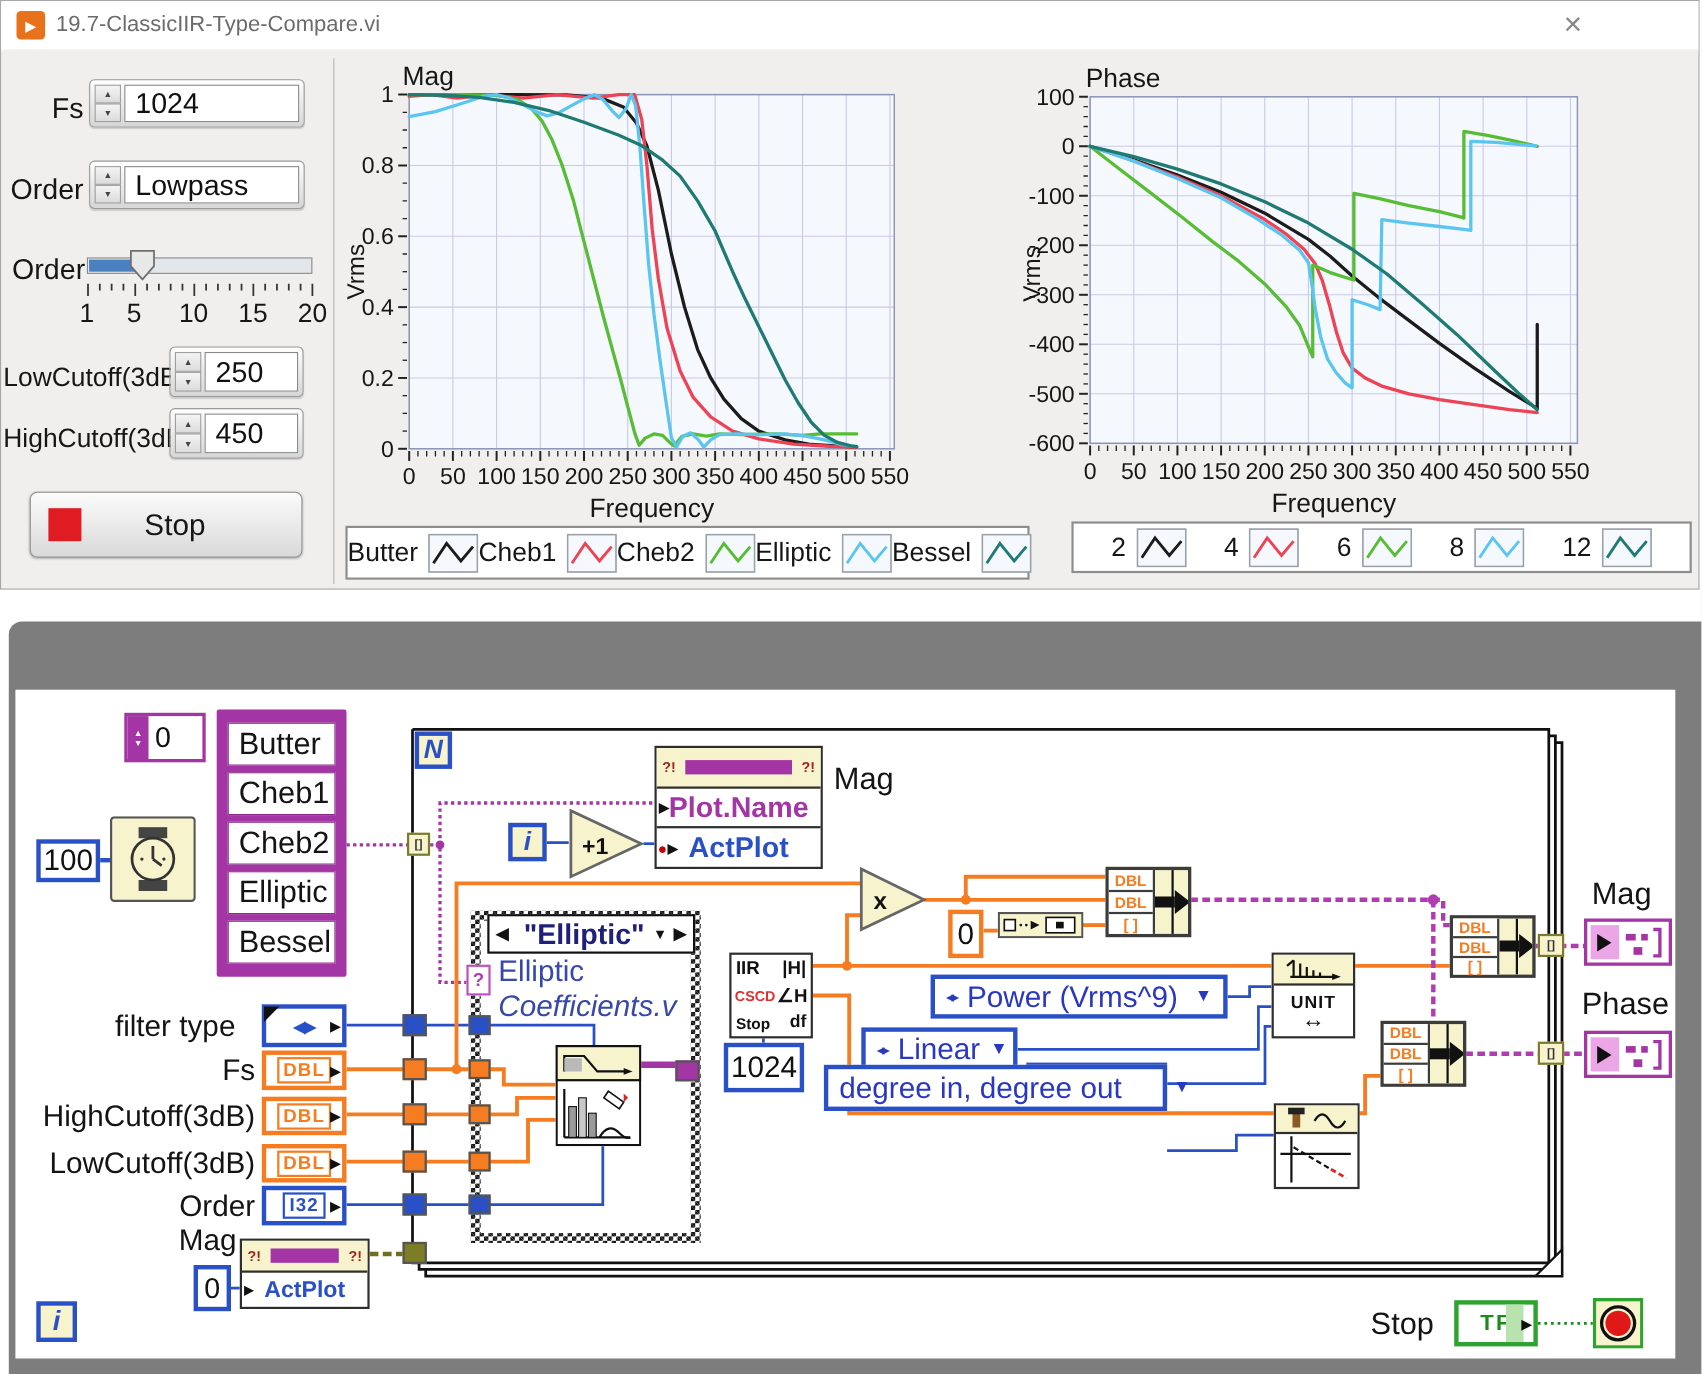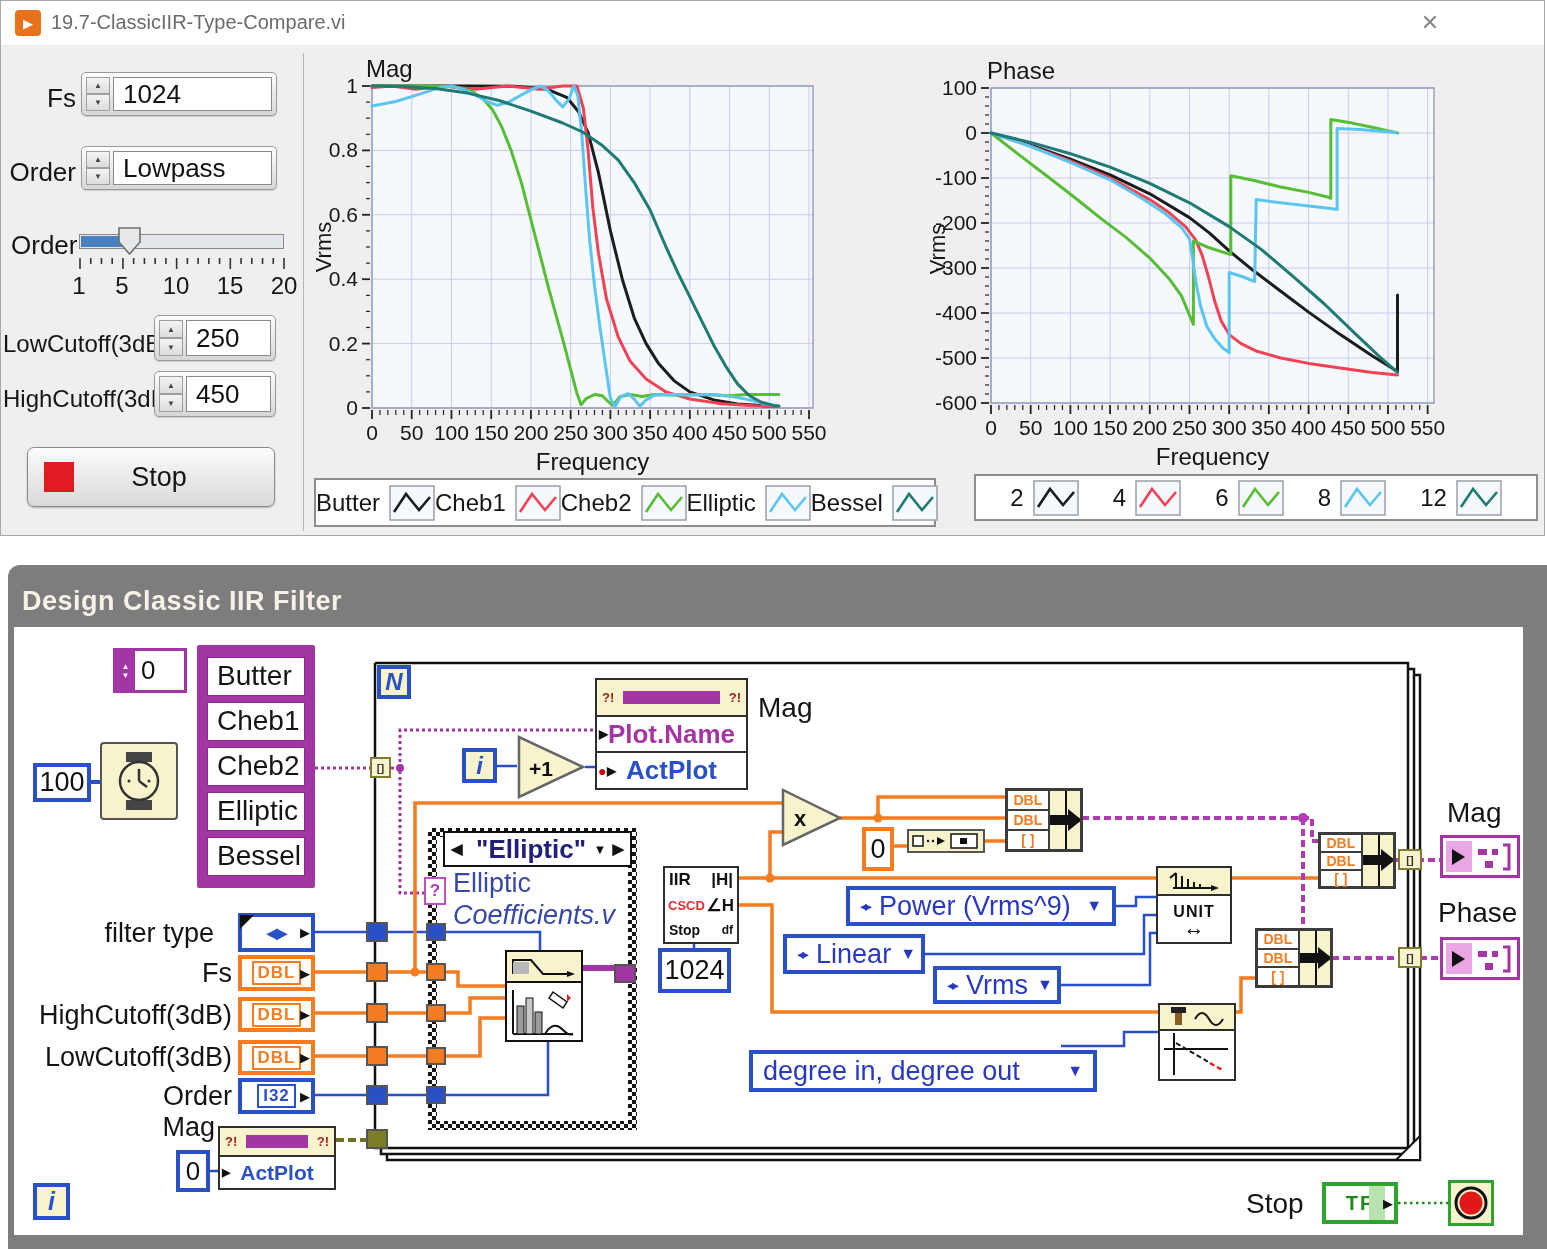--- a/index.html
+++ b/index.html
@@ -500,21 +500,20 @@
           <span>12</span>
           <svg width="46" height="36">
             <rect x="1" y="1" width="44" height="34" fill="#f5f9fd" stroke="#9aa0a8" stroke-width="1.5"></rect>
             <polyline points="5,27 17,9 30,25 41,12" fill="none" stroke="#1f7a74" stroke-width="2.6"></polyline>
           </svg>
         </div>
       </div>
   </div>
 
   <div id="bd">
-    <div id="bd-title">Design Classic IIR Filter</div>
     <div id="bd-canvas"></div>
   </div>
 
   <div id="case-frame"></div>
   <div id="case-inner"></div>
 
   <svg id="wires" width="1547" height="689" viewBox="0 560 1547 689">
 
     <polyline class="wk" points="375,663 1408,663 1408,1148 375,1148 375,663"></polyline>
     <polyline class="wk" points="1408,669 1414,669 1414,1154 381,1154 381,1148"></polyline>
@@ -658,21 +657,21 @@
     <div style="flex:1;display:flex;justify-content:space-between;align-items:center;padding:0 4px;font-weight:bold;font-size:17px;color:#111;">
       <span>IIR</span>
         <span>|H|</span>
     </div>
     <div style="flex:1;display:flex;justify-content:space-between;align-items:center;padding:0 3px;font-weight:bold;">
       <span style="font-size:13px;color:#e03030;">CSCD</span>
         <span style="font-size:17px;color:#111;">∠H</span>
     </div>
     <div style="flex:1;display:flex;justify-content:space-between;align-items:center;padding:0 4px;font-weight:bold;">
       <span style="font-size:14px;color:#111;">Stop</span>
-        <span style="font-size:12px;color:#111;">df</span>
+        <span style="font-size:16px;color:#111;">df</span>
     </div>
   </div>
   <div class="cst" style="left:658px;top:948px;width:73px;height:45px;border:4px solid #2a50c8;font-size:27px;">1024</div>
 
   <svg class="abs" style="left:781px;top:788px;z-index:6;" width="62" height="60">
     <polygon points="2,2 2,57 59,30" fill="#f7f3cd" stroke="#666" stroke-width="2.5"></polygon>
     <text x="13" y="38" font-size="22" font-weight="bold" fill="#111" font-family="Liberation Sans,sans-serif" id="mult-txt">x</text>
   </svg>
 
   <div class="cst" style="left:862px;top:827px;width:32px;height:44px;border:4px solid #f57c20;font-size:27px;">0</div>
@@ -731,21 +730,21 @@
   <div class="ring" style="left:783px;top:934px;width:142px;height:40px;">
     <span class="rgl">◂▸</span>
       <span>Linear</span>
       <span class="rdn">▼</span>
   </div>
   <div class="ring" style="left:933px;top:966px;width:128px;height:38px;">
     <span class="rgl">◂▸</span>
       <span>Vrms</span>
       <span class="rdn">▼</span>
   </div>
-  <div class="ring" style="left:749px;top:1050px;width:348px;height:42px;gap:47px;">
+  <div class="ring" style="left:749px;top:968px;width:312px;height:42px;gap:47px;">
     <span>degree in, degree out</span>
       <span class="rdn">▼</span>
   </div>
 
   <div class="pnode" style="left:1156px;top:866px;width:76px;height:78px;">
     <div class="prow ylw" style="height:26px;">
       <svg width="54" height="22">
           <line x1="6" y1="18" x2="48" y2="18" stroke="#111" stroke-width="2"></line>
           <polygon points="44,15 52,18 44,21" fill="#111"></polygon>
           <line x1="9" y1="18" x2="9" y2="3" stroke="#111" stroke-width="2"></line>

